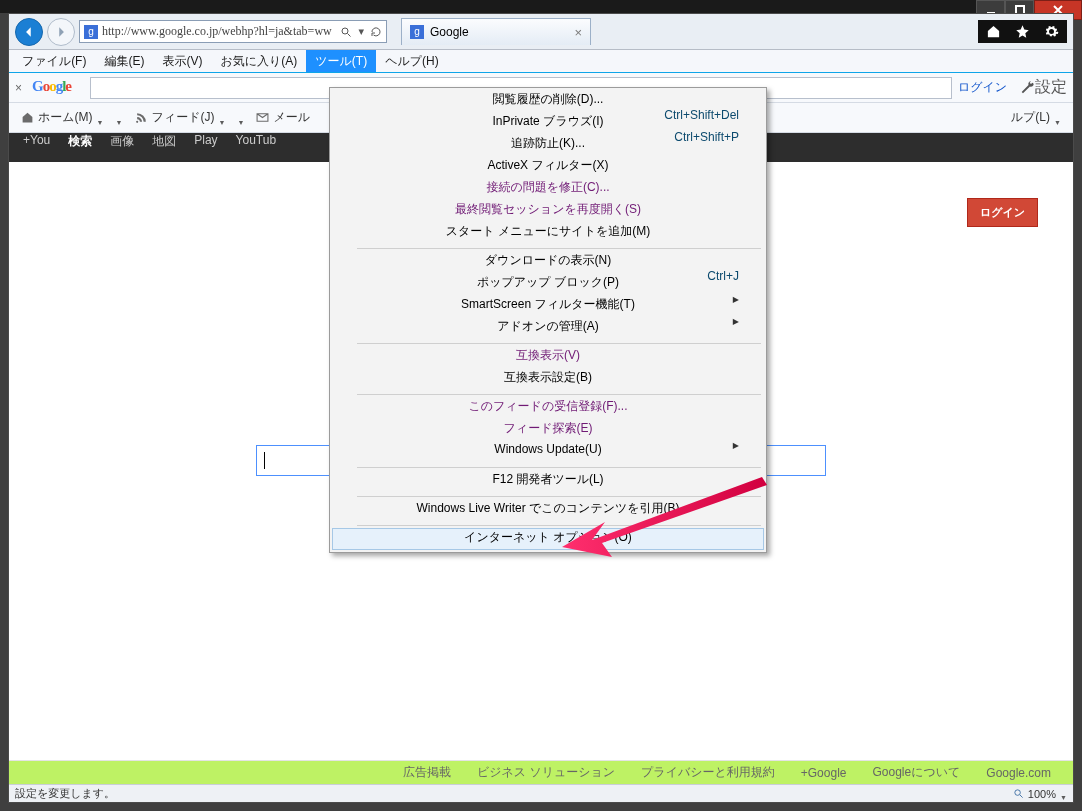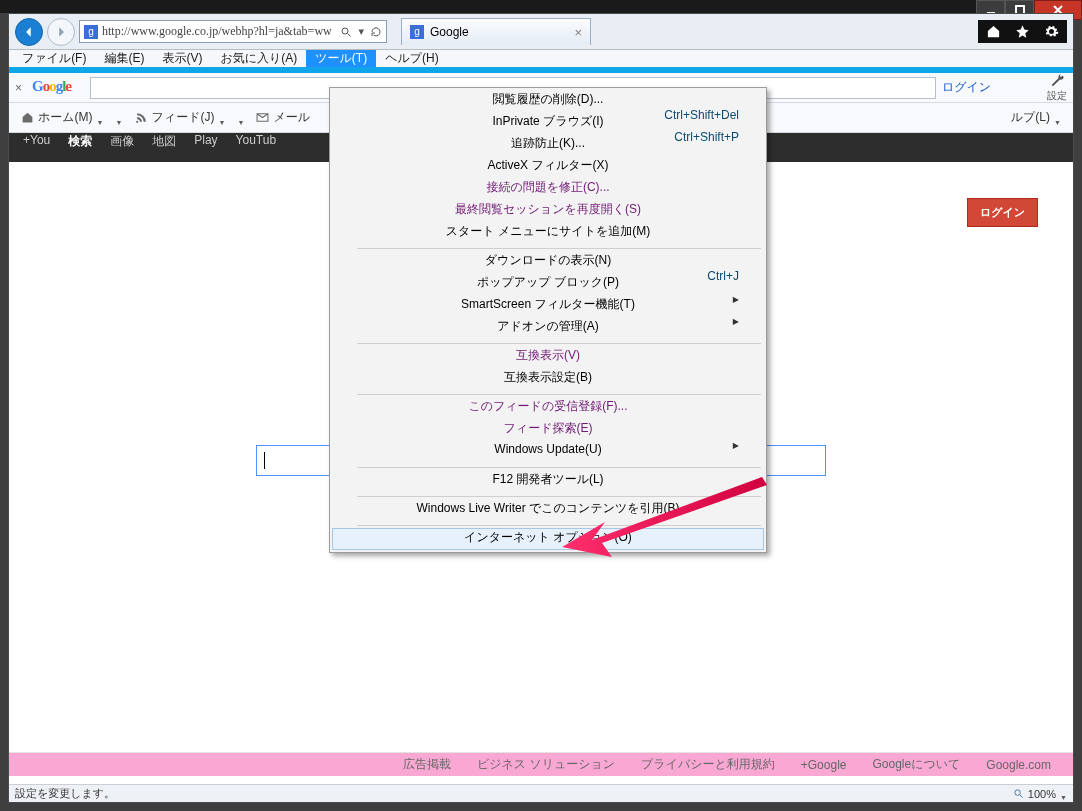--- a/index.html
+++ b/index.html
@@ -24,46 +24,46 @@
   .addr-box input    { flex:1; border:none; font:12px "Segoe UI"; color:#444; outline:none;}
   .addr-tools        { display:flex; align-items:center; gap:6px; color:#555; font-size:11px;}
   .addr-tools svg    { width:12px; height:12px; fill:#565656;}
   .tabstrip          { display:flex; align-items:flex-end; margin-left:10px;}
   .ie-tab            { height:27px; min-width:190px; background:linear-gradient(#fbfcfe,#e4ecf5); border:1px solid #9cb0c8; border-bottom:none; display:flex; align-items:center; gap:6px; padding:0 8px;}
   .ie-tab .x         { margin-left:auto; color:#7a7a7a; font-size:13px;}
   .nav-right         { margin-left:auto; display:flex; gap:10px; color:#fff;}
   .nav-right-box     { background:#111; padding:4px 8px; display:flex; gap:14px; align-items:center;}
   .nav-right-box svg { width:15px; height:15px; fill:#fff;}
   
-  .menu-bar          { height:23px; background:#f5f7fb; border-bottom:6px solid #0ea5e9; display:flex; align-items:stretch; padding-left:4px;}
+  .menu-bar          { height:23px; background:#f5f7fb; border-bottom:1px solid #0ea5e9; display:flex; align-items:stretch; padding-left:4px;}
   .menu-item         { padding:0 9px; display:flex; align-items:center; color:#1b1b1b;}
   .menu-item.active  { background:#1e90ff; color:#fff;}
   
   .toolbar-row       { height:30px; background:#f7f9fc; border-bottom:1px solid #d5dbe4; display:flex; align-items:center; padding:0 6px; gap:6px; color:#333;}
   .toolbar-row .x-sm { color:#6a6a6a; padding-right:4px;}
   .glogo             { width:52px; height:20px; font:700 15px "Times New Roman"; letter-spacing:-1px;}
   .glogo span:nth-child(1){color:#4285F4}.glogo span:nth-child(2){color:#EA4335}.glogo span:nth-child(3){color:#FBBC05}.glogo span:nth-child(4){color:#4285F4}.glogo span:nth-child(5){color:#34A853}.glogo span:nth-child(6){color:#EA4335}
   .gbar-search       { flex:1; height:22px; border:1px solid #b7bfcc; background:#fff;}
   .tb-right          { margin-left:auto; display:flex; align-items:center; gap:12px;}
   .tb-right .login   { color:#1155cc;}
-  .tb-right .gearcol { display:flex; flex-direction:column; align-items:center; font-size:10px; color:#555;margin-left:44px;}
+  .tb-right .gearcol { display:flex; flex-direction:row; align-items:center; font-size:16px; color:#555;}
   .tb-right svg      { width:16px; height:16px; fill:#555;}
   .linkbar-item      { display:flex; align-items:center; gap:4px; padding:0 6px;}
   .linkbar-item svg  { width:13px; height:13px; fill:#6b6b6b;}
   .drop-caret        { width:7px; height:7px;}
   .drop-caret::before{content:"▼"; font-size:7px; color:#5c5c5c;}
   
   .google-blackbar   { height:29px; background:#2d2d2d; color:#ccc; display:flex; gap:18px; padding:0 14px; font-size:12px;}
   .google-blackbar .bold{ color:#fff; font-weight:700;}
   
   .page              { position:relative; height:calc(100% - 36px - 23px - 30px - 30px - 29px - 24px - 18px); background:#fff;}
   .login-btn-red     { position:absolute; top:36px; right:35px; background:#d14836; color:#fff; padding:6px 12px; font-weight:700; font-size:11px; border:1px solid #b0281a;}
   .g-searchbox       { position:absolute; top:283px; left:50%; transform:translateX(-50%); width:570px; height:31px; border:1px solid #4d90fe; background:#fff;}
   .g-searchbox .caret{ position:absolute; left:7px; top:6px; width:1px; height:17px; background:#000;}
-  .footer            { position:absolute; bottom:26px; left:0; right:0; height:24px; border-top:1px solid #e4e4e4; background:#f9a8d4; display:flex; align-items:center; justify-content:flex-end; gap:26px; padding:0 22px; color:#666;}
+  .footer            { position:absolute; bottom:18px; left:0; right:0; height:24px; border-top:1px solid #e4e4e4; background:#bef264; display:flex; align-items:center; justify-content:flex-end; gap:26px; padding:0 22px; color:#666;}
   
   .dropdown          { position:absolute; left:320px; top:73px; width:438px; background:#f3f3f3; border:1px solid #9b9b9b; box-shadow:3px 3px 5px rgba(0,0,0,.35); padding:3px;}
   .dd-item           { display:flex; align-items:center; height:22px; padding:0 24px 0 24px; color:#000; position:relative;flex-direction:column;}
   .dd-item .shortcut { margin-left:auto; color:#0c4a6e;}
   .dd-item .sub      { margin-left:auto;}
   .dd-item .sub::before{ content:"▶"; font-size:8px; color:#333;}
   .dd-item.disabled  { color:#701a75;}
   .dd-sep            { height:1px; background:#cfcfcf; margin:3px 2px 3px 24px;}
   .dd-item.highlight { background:#e6f1fb; border:1px solid #a6c8e6; height:22px; margin:-1px;}
   

